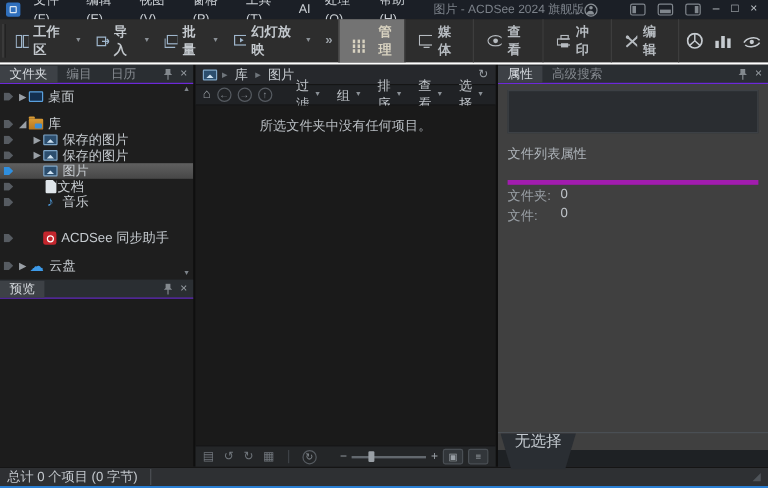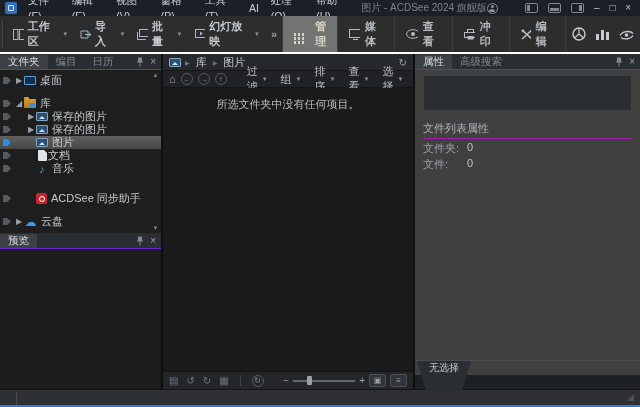--- a/index.html
+++ b/index.html
@@ -104,28 +104,28 @@
   .flt-ico { font-size:10px; color:#70767c; line-height:1; }
   .zoom-ctl { margin-left:auto; display:flex; align-items:center; gap:4px; }
   .zoom-glyph { font-size:10px; color:#9aa0a6; }
   .slider { position:relative; width:62px; height:10px; }
   .slider::before { content:""; position:absolute; left:0; right:0; top:4.5px; height:1.5px; background:#62686e; }
   .slider .thumb { position:absolute; left:14px; top:0.5px; width:5px; height:9px; background:#9aa0a6; border-radius:1px; }
   .vbtn { width:17px; height:13px; border:1px solid #4a4f54; background:#32363a; border-radius:2px; display:flex; align-items:center; justify-content:center; font-size:8px; color:#9aa0a6; }
 
   
   .prev-box { height:36px; margin:5px 8px 4px 8px; background:#2a2d31; border:1px solid #3c4045; flex:none; }
-  .sec-title { margin:6px 8px 0 8px; padding-bottom:2px; border-bottom:1px solid #a21caf; color:#aeb4ba; flex:none; }
+  .sec-title { margin:6px 8px 0 8px; padding-bottom:14px; border-bottom:4px solid #a21caf; color:#aeb4ba; flex:none; }
   .prop-row { display:flex; padding:1.5px 8px 0 8px; }
   .prop-label { width:44px; color:#9aa0a6; }
   .prop-value { color:#bfc4c9; }
   .rp-fill { flex:1; }
   .sel-strip { border-top:1px solid #4a4f54; height:15px; flex:none; display:flex; }
   .sel-tab { margin-left:2px; padding:0 12px; height:30px; line-height:13px; background:#2a2e33; color:#c3c9cf;
-    clip-path:polygon(0 0,100% 0,calc(100% - 9px) 100%,9px 100%); font-size:10px; }
+    clip-path:polygon(0 0,100% 0,calc(100% - 9px) 100%,9px 100%); font-size:13px; }
   .rp-bottom { height:14px; flex:none; background:#1e2124; }
 
   
   .statusbar { height:16px; background:#2e3033; border-top:1px solid #151515; display:flex; align-items:center; padding:0 6px; flex:none; }
   .status-sep { color:#53585d; margin-left:8px; }
   .grip { margin-left:auto; font-size:9px; color:#4f545a; line-height:1; }
   .accent-line { height:2px; background:#2a7fd4; flex:none; }
 </style>
 </head>
 <body>
@@ -441,16 +441,17 @@
 
     <div class="rp-fill"></div>
     <div class="sel-strip">
       <div class="sel-tab">无选择</div>
     </div>
     <div class="rp-bottom"></div>
   </div>
 </div>
 
 <div class="statusbar">
+  <span>总计 0 个项目 (0 字节)</span>
   <span class="status-sep">│</span>
   <span class="grip">◢</span>
 </div>
 <div class="accent-line"></div>
 
 </body></html>

